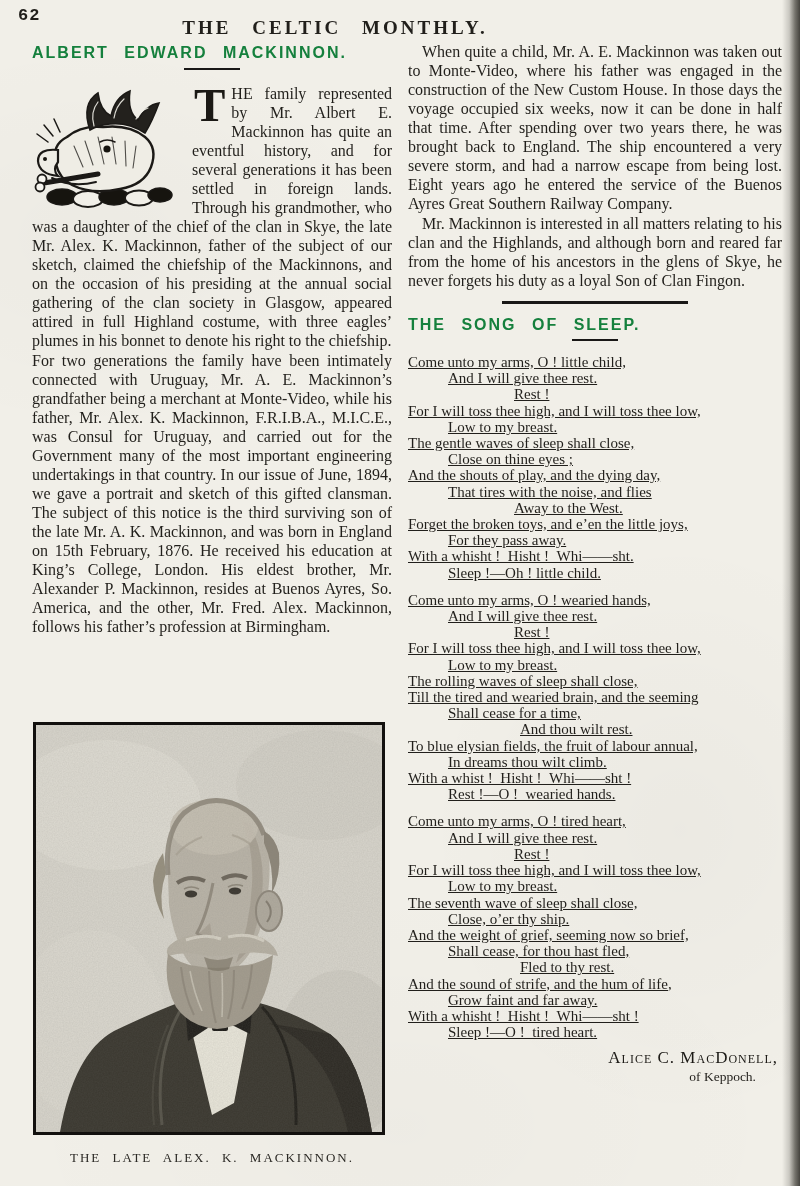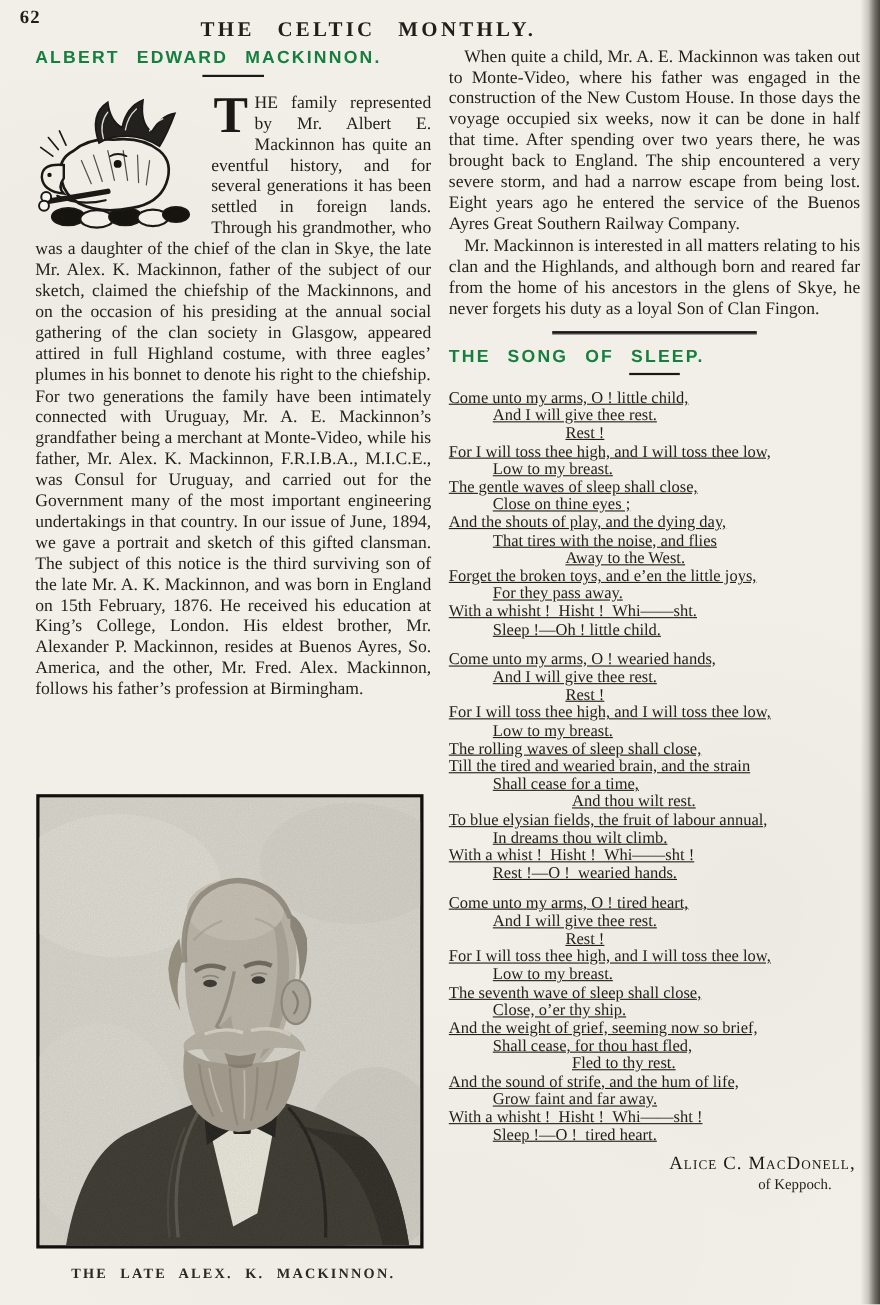--- a/index.html
+++ b/index.html
@@ -20,21 +20,21 @@
     position:relative;
   }
   .page{position:absolute;inset:0;}
   .edge-shadow{
     position:absolute;top:0;right:0;width:18px;height:100%;
     background:linear-gradient(to right, rgba(110,108,102,0) 0%, rgba(110,108,102,0.30) 40%, #76746d 72%, #44423d 100%);
   }
   
   .pagenum{
     position:absolute;left:18px;top:6px;
-    font-family:Liberation Serif, serif;font-weight:bold;font-size:17px;letter-spacing:1px;
+    font-family:Liberation Mono, monospace;font-weight:bold;font-size:17px;letter-spacing:1px;
   }
   .journal{
     position:absolute;left:150px;top:5px;width:370px;text-align:center;
     font-family:"Liberation Serif", serif;font-weight:bold;font-size:19px;
     letter-spacing:3px;word-spacing:13px;margin-top:12px;
   }
   
   .col-left{position:absolute;left:32px;top:44px;width:360px;}
   .col-right{position:absolute;left:408px;top:42px;width:374px;}
   h1,h2{
@@ -51,21 +51,21 @@
   .col-left .body-p + .body-p{margin-top:1px;}
   .crest{
     float:left;width:152px;height:126px;margin:2px 8px 2px 0;
   }
   .dropcap{
     float:left;
     font-size:47px;line-height:38px;padding:2px 6px 0 2px;
     font-family:"Liberation Serif", serif;font-weight:bold;color:#1b1915;
   }
   
-  .figure{position:absolute;left:0px;top:678px;width:360px;font-weight:bold;}
+  .figure{position:absolute;left:0px;top:678px;width:360px;}
   .photo-frame{
     width:352px;margin-left:1px;
     border:3px solid #12100e;
     background:#d8d5cc;
     line-height:0;
   }
   .figcaption{
     margin-top:15px;text-align:center;
     font-size:13px;letter-spacing:2px;word-spacing:6px;color:#2b2925;
   }
@@ -247,21 +247,21 @@
           <div class="poem-line ind0">With a whisht ! Hisht ! Whi——sht.</div>
           <div class="poem-line ind1">Sleep !—Oh ! little child.</div>
         </div>
         <div class="stanza">
           <div class="poem-line ind0">Come unto my arms, O ! wearied hands,</div>
           <div class="poem-line ind1">And I will give thee rest.</div>
           <div class="poem-line ind2">Rest !</div>
           <div class="poem-line ind0">For I will toss thee high, and I will toss thee low,</div>
           <div class="poem-line ind1">Low to my breast.</div>
           <div class="poem-line ind0">The rolling waves of sleep shall close,</div>
-          <div class="poem-line ind0">Till the tired and wearied brain, and the strain</div>
+          <div class="poem-line ind0">Till the tired and wearied brain, and the seeming</div>
           <div class="poem-line ind1">Shall cease for a time,</div>
           <div class="poem-line ind3">And thou wilt rest.</div>
           <div class="poem-line ind0">To blue elysian fields, the fruit of labour annual,</div>
           <div class="poem-line ind1">In dreams thou wilt climb.</div>
           <div class="poem-line ind0">With a whist ! Hisht ! Whi——sht !</div>
           <div class="poem-line ind1">Rest !—O ! wearied hands.</div>
         </div>
         <div class="stanza">
           <div class="poem-line ind0">Come unto my arms, O ! tired heart,</div>
           <div class="poem-line ind1">And I will give thee rest.</div>

